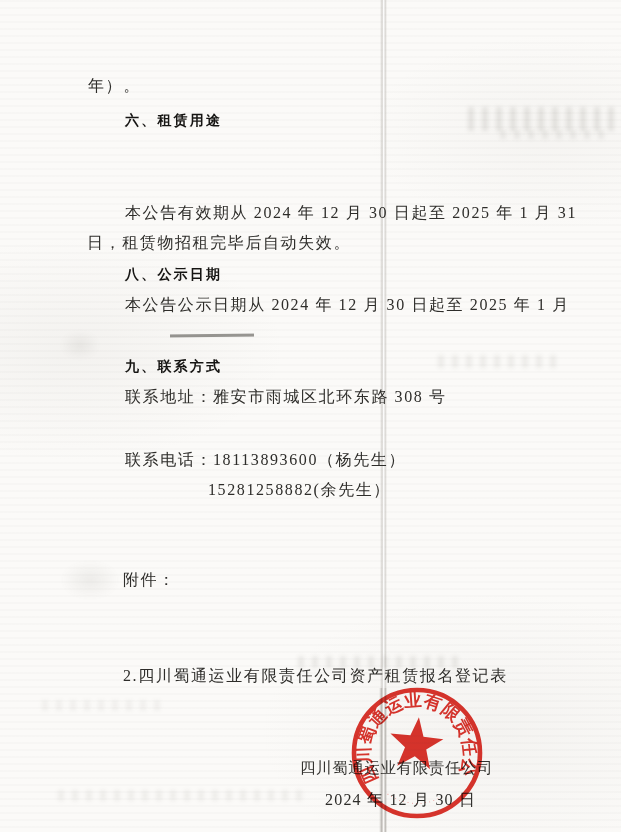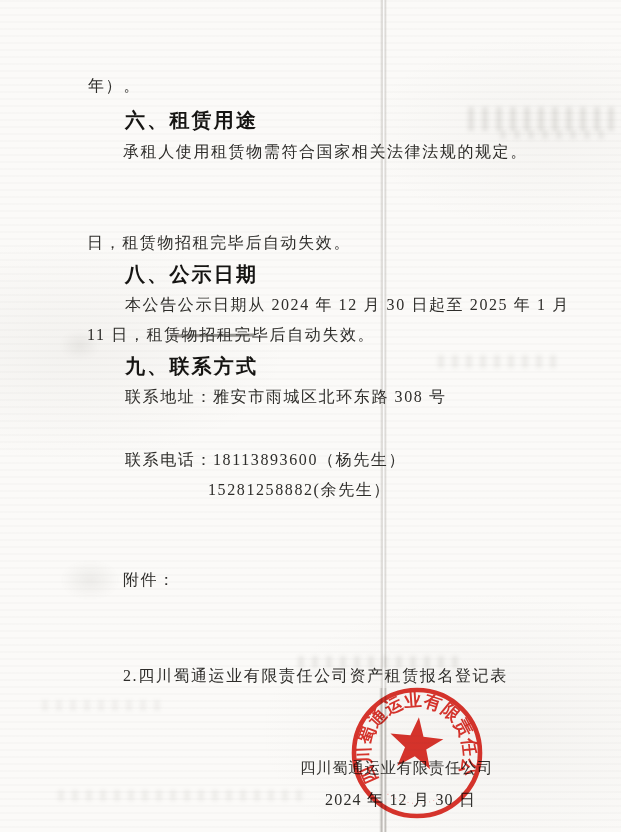--- a/index.html
+++ b/index.html
@@ -28,21 +28,21 @@
     background:linear-gradient(90deg, transparent, rgba(120,115,108,.35) 35%, rgba(250,248,245,.9) 55%, rgba(120,115,108,.30) 78%, transparent);
     filter:blur(.4px);
   }
   
   .line{
     position:absolute;height:30px;line-height:30px;font-size:16px;
     letter-spacing:1.6px;white-space:nowrap;
   }
   .h{
     font-family:"Liberation Sans","DejaVu Sans",sans-serif;
-    font-weight:bold;letter-spacing:2.2px;font-size:20px;color:#161513;
+    font-weight:bold;letter-spacing:2.2px;font-size:14px;color:#161513;
   }
   .l1 {top:71px; left:88px;}
   .l2 {top:105px;left:125px;}
   .l3 {top:137px;left:123px;}
   .l4 {top:168px;left:125px;}
   .l5 {top:198px;left:125px;}
   .l6 {top:228px;left:87px;text-align:right;}
   .l7 {top:259px;left:125px;}
   .l8 {top:290px;left:125px;}
   .l9 {top:320px;left:87px;}
@@ -96,25 +96,24 @@
   <div class="g g-row g3"></div>
   <div class="g g-row g5"></div>
   <div class="g g-row g6"></div>
   <div class="g g-row g7"></div>
   <div class="g g8"></div>
   <div class="g g9"></div>
   <div class="strike"></div>
 
   <div class="line l1">年）。</div>
   <div class="line h l2">六、租赁用途</div>
-  <div class="line l3">承租人使用租赁物需符合国家相关法律法规的规定。</div>
+  <div class="line l5">本公告有效期从 2024 年 12 月 30 日起至 2025 年 1 月 31</div>
   <div class="line l6">日，租赁物招租完毕后自动失效。</div>
   <div class="line h l7">八、公示日期</div>
   <div class="line l8">本公告公示日期从 2024 年 12 月 30 日起至 2025 年 1 月</div>
-  <div class="line l9">11 日，租赁物招租完毕后自动失效。</div>
   <div class="line h l10">九、联系方式</div>
   <div class="line l11">联系地址：雅安市雨城区北环东路 308 号</div>
   <div class="line l12">联系电话：18113893600（杨先生）</div>
   <div class="line l13">15281258882(余先生）</div>
   <div class="line l14">附件：</div>
   <div class="line l16">2.四川蜀通运业有限责任公司资产租赁报名登记表</div>
   <div class="line l18">四川蜀通运业有限责任公司</div>
   <div class="line l19">2024 年 12 月 30 日</div>
 
   <svg class="seal" viewBox="0 0 180 180" aria-hidden="true">

